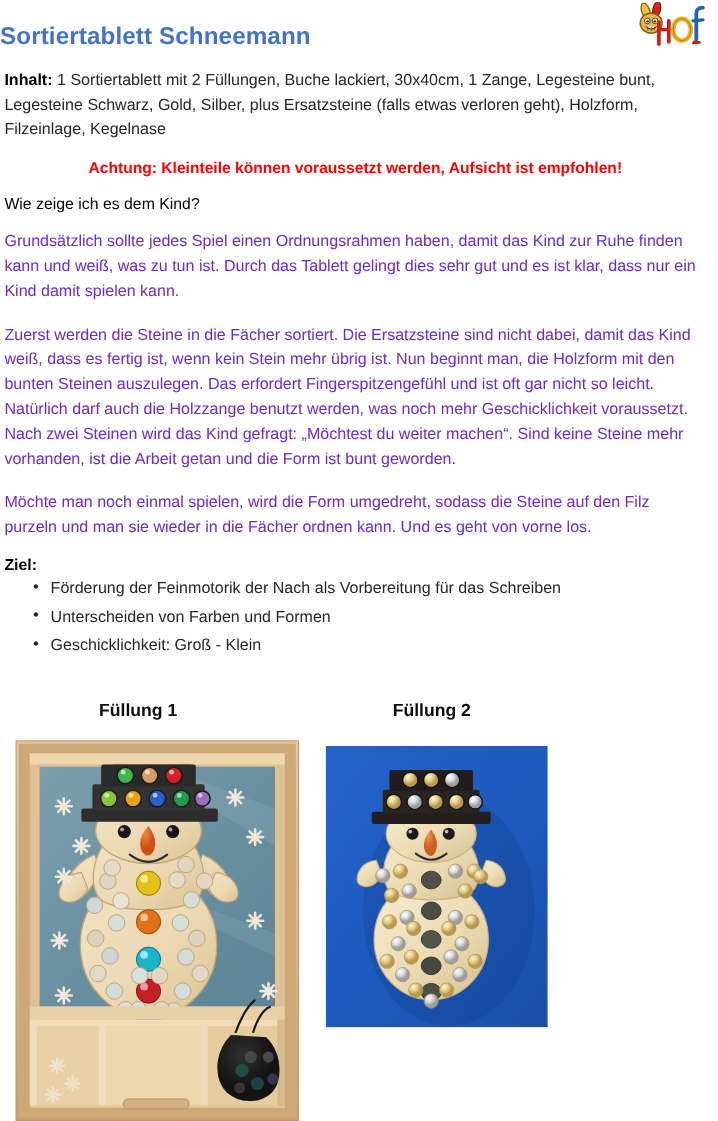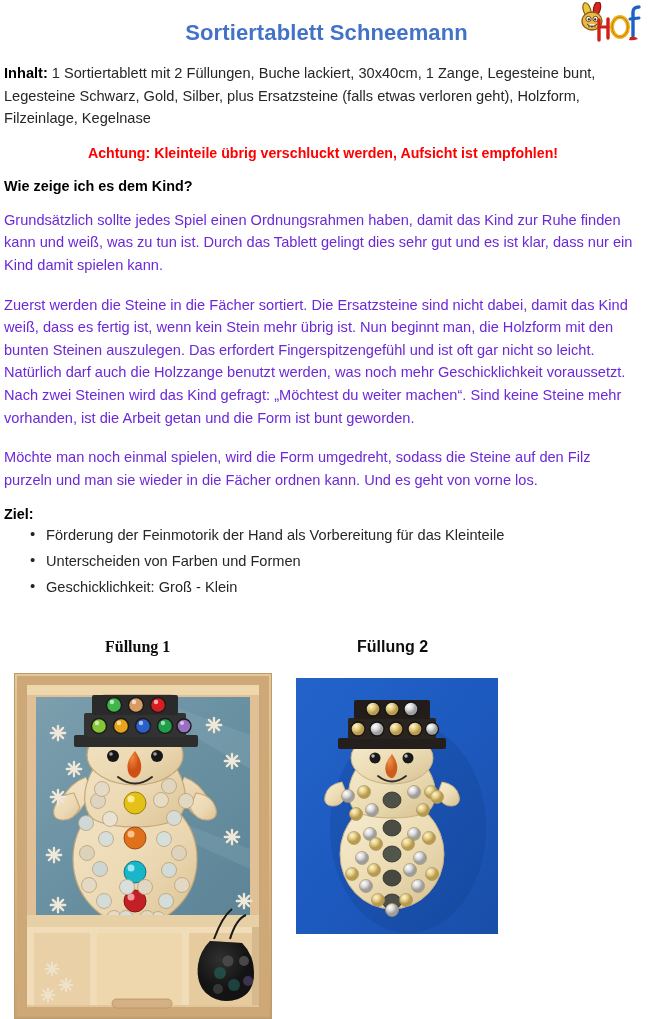--- a/index.html
+++ b/index.html
@@ -29,21 +29,20 @@
     top: 2px;
     right: 4px;
     width: 74px;
     height: 46px;
   }
 
   
   .doc-title {
     margin: 0;
     padding: 20px 0 0 0;
-    text-align: center;
     font-size: 22px;
     font-weight: bold;
     color: #4273c8;
     letter-spacing: 0.1px;
   }
 
   
   .content {
     padding: 0 11px 0 4px;
   }
@@ -72,21 +71,21 @@
     text-align: center;
     font-size: 14.2px;
     font-weight: bold;
     color: #ff0000;
   }
 
   .section-head {
     margin: 0;
     padding: 17px 0 0 0;
     font-size: 14.4px;
-    font-weight: bold;
+    font-weight: normal;
     color: #000000;
   }
 
   .goal-head {
     margin: 0;
     padding: 14px 0 0 0;
     font-size: 14.4px;
     font-weight: bold;
     color: #000000;
   }
@@ -120,21 +119,21 @@
     top: 638px;
     width: 653px;
     height: 26px;
   }
   .cap {
     position: absolute;
     font-size: 16px;
     font-weight: bold;
     color: #0d0d0d;
   }
-  .cap-1 { left: 105px; top: 0; font-family: Liberation Serif, serif; }
+  .cap-1 { left: 90px; top: 0; }
   .cap-2 { left: 357px; top: 0; }
 
   
   .photo {
     position: absolute;
     overflow: hidden;
   }
   .photo-1 {
     left: 14px;
     top: 673px;
@@ -181,36 +180,36 @@
       <path d="M55 35 q6 -1 8 2 q-5 2 -9 1 z" fill="#cf2018"></path>
     </svg>
   </div>
 
   <h1 class="doc-title" style="color: rgb(66, 115, 200);">Sortiertablett Schneemann</h1>
 
   <div class="content">
 
     <p class="lead"><b>Inhalt:</b><span> 1 Sortiertablett mit 2 Füllungen, Buche lackiert, 30x40cm, 1 Zange, Legesteine bunt, Legesteine Schwarz, Gold, Silber, plus Ersatzsteine (falls etwas verloren geht), Holzform, Filzeinlage, Kegelnase</span></p>
 
-    <p class="warning" style="color: rgb(255, 0, 0);">Achtung: Kleinteile übrig verschluckt werden, Aufsicht ist empfohlen!</p>
+    <p class="warning" style="color: rgb(255, 0, 0);">Achtung: Kleinteile können voraussetzt werden, Aufsicht ist empfohlen!</p>
 
     <p class="section-head">Wie zeige ich es dem Kind?</p>
 
     <div class="spacer-md"></div>
     <p class="body">Grundsätzlich sollte jedes Spiel einen Ordnungsrahmen haben, damit das Kind zur Ruhe finden kann und weiß, was zu tun ist. Durch das Tablett gelingt dies sehr gut und es ist klar, dass nur ein Kind damit spielen kann.</p>
 
     <div class="spacer-lg"></div>
     <p class="body">Zuerst werden die Steine in die Fächer sortiert. Die Ersatzsteine sind nicht dabei, damit das Kind weiß, dass es fertig ist, wenn kein Stein mehr übrig ist. Nun beginnt man, die Holzform mit den bunten Steinen auszulegen. Das erfordert Fingerspitzengefühl und ist oft gar nicht so leicht. Natürlich darf auch die Holzzange benutzt werden, was noch mehr Geschicklichkeit voraussetzt. Nach zwei Steinen wird das Kind gefragt: „Möchtest du weiter machen“. Sind keine Steine mehr vorhanden, ist die Arbeit getan und die Form ist bunt geworden.</p>
 
     <div class="spacer-lg"></div>
     <p class="body">Möchte man noch einmal spielen, wird die Form umgedreht, sodass die Steine auf den Filz purzeln und man sie wieder in die Fächer ordnen kann. Und es geht von vorne los.</p>
 
     <p class="goal-head">Ziel:</p>
     <ul class="goals">
-      <li>Förderung der Feinmotorik der Hand als Vorbereitung für das Kleinteile</li>
+      <li>Förderung der Feinmotorik der Nach als Vorbereitung für das Schreiben</li>
       <li>Unterscheiden von Farben und Formen</li>
       <li>Geschicklichkeit: Groß - Klein</li>
     </ul>
   </div>
 
   <div class="captions">
     <span class="cap cap-1">Füllung 1</span>
     <span class="cap cap-2">Füllung 2</span>
   </div>
 

